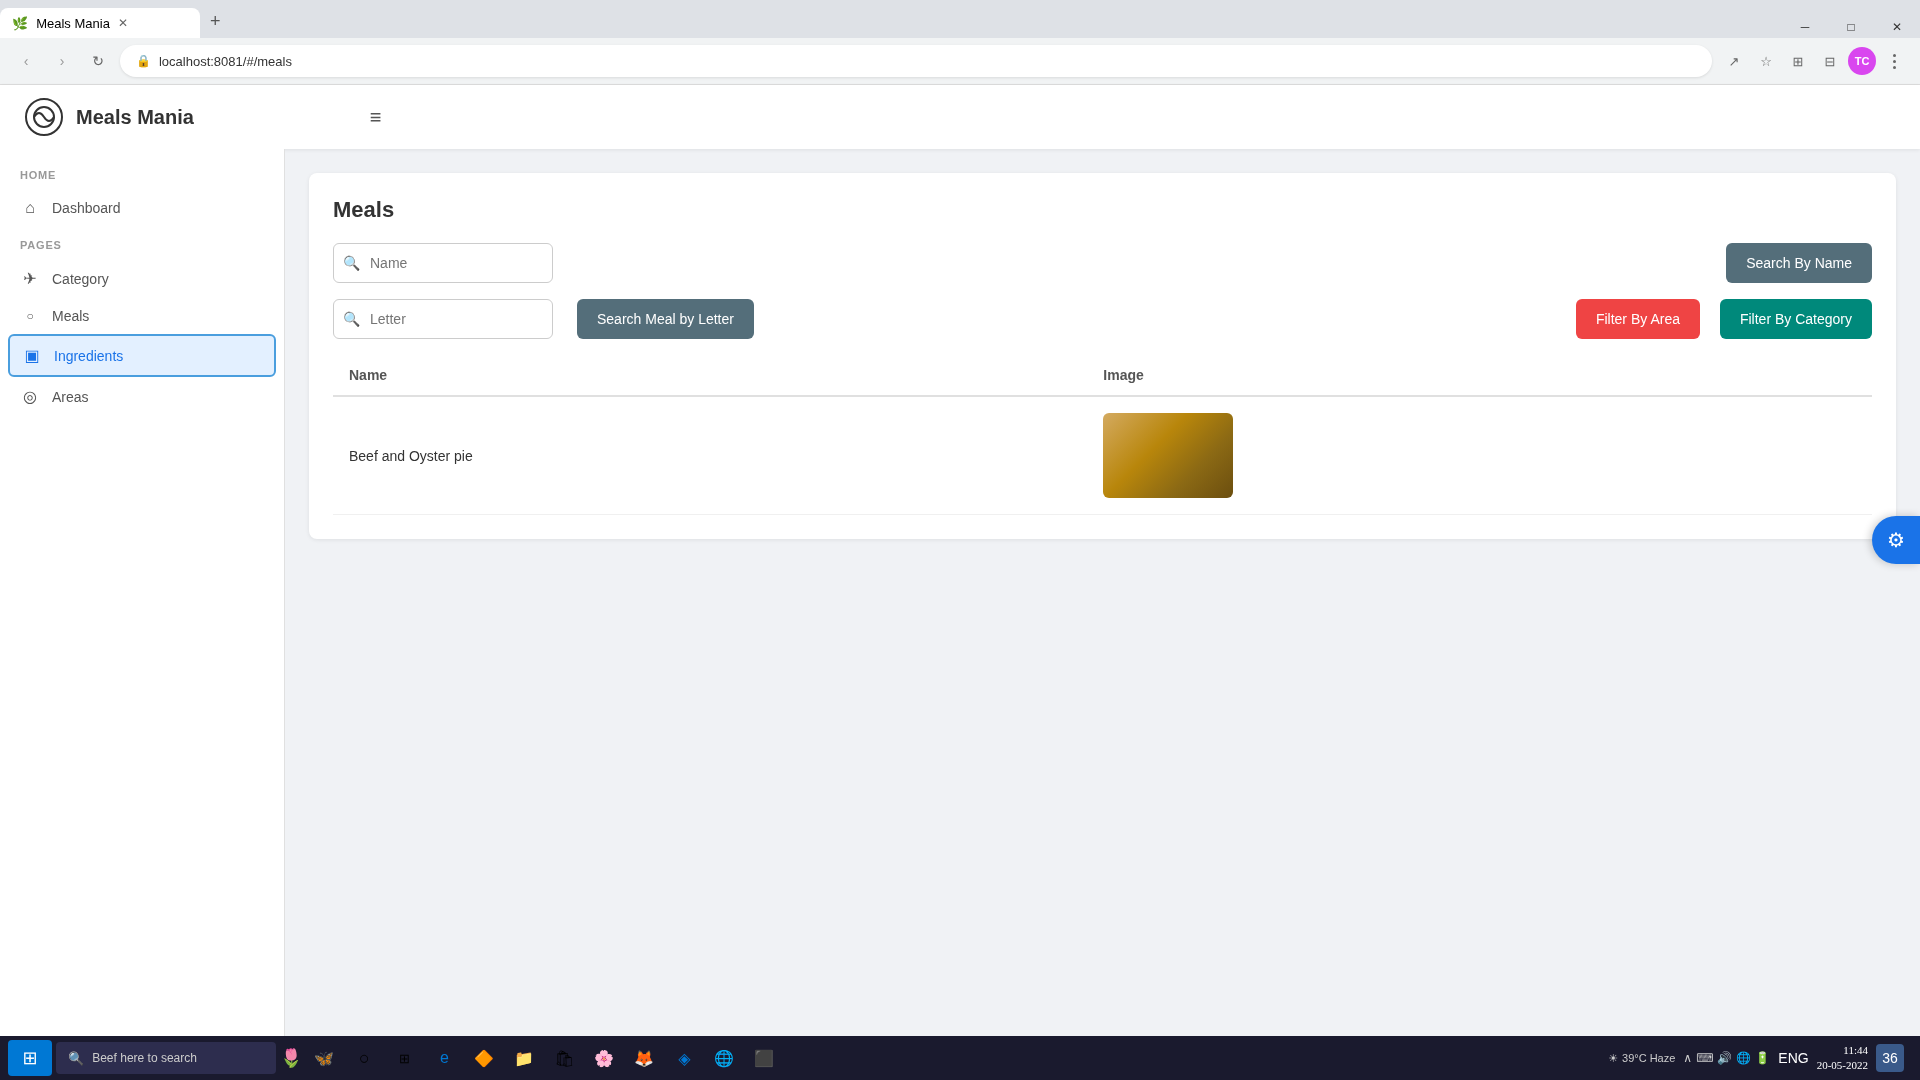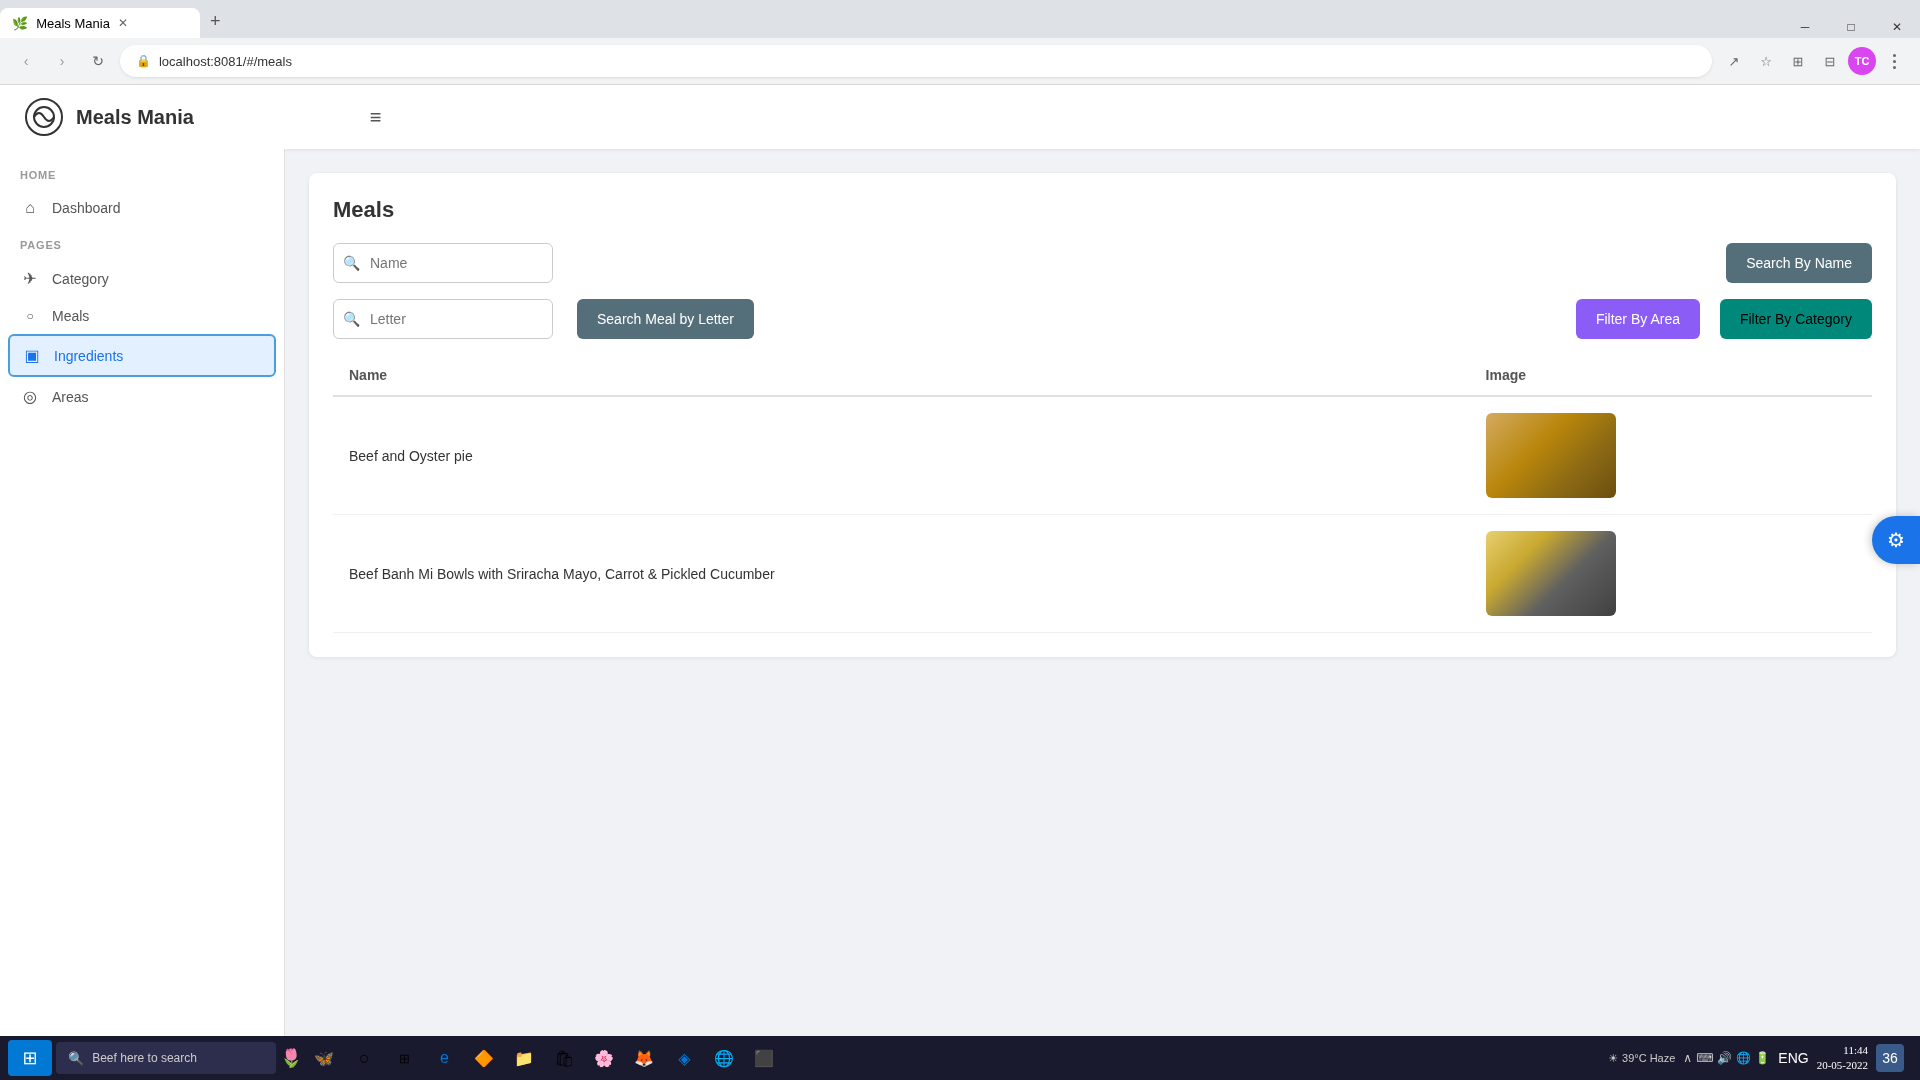--- a/index.html
+++ b/index.html
@@ -40,22 +40,22 @@
     .page-title { font-size: 22px; font-weight: 600; color: #333; margin-bottom: 20px; }
 
     
     .search-row { display: flex; align-items: center; gap: 12px; margin-bottom: 16px; }
     .search-input-wrapper { position: relative; display: flex; align-items: center; }
     .search-input { width: 220px; height: 40px; border: 1px solid #ccc; border-radius: 6px; padding: 0 12px 0 36px; font-size: 14px; color: #333; outline: none; }
     .search-input-icon { position: absolute; left: 10px; color: #999; font-size: 14px; }
     .search-spacer { flex: 1; }
     .btn { height: 40px; padding: 6px 20px; border: none; border-radius: 6px; cursor: pointer; font-size: 14px; font-weight: 500; }
     .btn-dark { background: #546e7a; color: #fff; }
-    .btn-orange { background: #8b5cf6; color: #fff; }
-    .btn-teal { background: #00897b; color: #000000; }
+    .btn-orange { background: #ef4444; color: #fff; }
+    .btn-teal { background: #00897b; color: #ffffff; }
 
     
     .meals-table { width: 100%; border-collapse: collapse; margin-top: 8px; }
     .meals-table thead tr { border-bottom: 2px solid #e0e0e0; }
     .meals-table th { text-align: left; padding: 12px 16px; font-size: 14px; font-weight: 600; color: #555; }
     .meals-table td { padding: 16px 16px; vertical-align: middle; }
     .meals-table tbody tr { border-bottom: 1px solid #f0f0f0; }
     .meal-name { font-size: 14px; color: #333; }
 
     
@@ -192,26 +192,20 @@
               <th>Name</th>
               <th style="">Image</th>
             </tr>
           </thead>
           <tbody id="meals-tbody">
 
               <tr>
       <td><span class="meal-name">Beef and Oyster pie</span></td>
       <td style="text-align:right;">
         <div class="img-placeholder img-beef-oyster"></div>
-      </td>
-    </tr>
-              <tr>
-      <td><span class="meal-name">Beef Banh Mi Bowls with Sriracha Mayo, Carrot &amp; Pickled Cucumber</span></td>
-      <td style="text-align:right;">
-        <div class="img-placeholder img-beef-banh"></div>
       </td>
     </tr>
             </tbody>
         </table>
       </div>
     </div>
   </div>
 </div>
 
 <div class="settings-fab">

